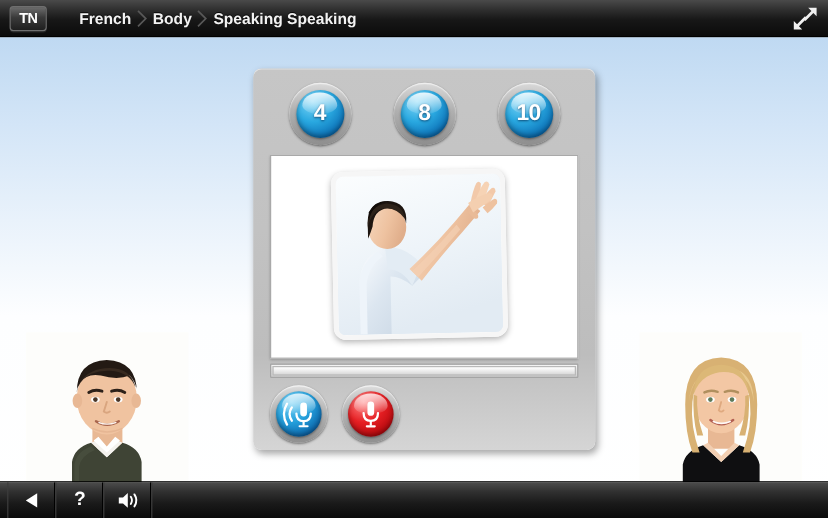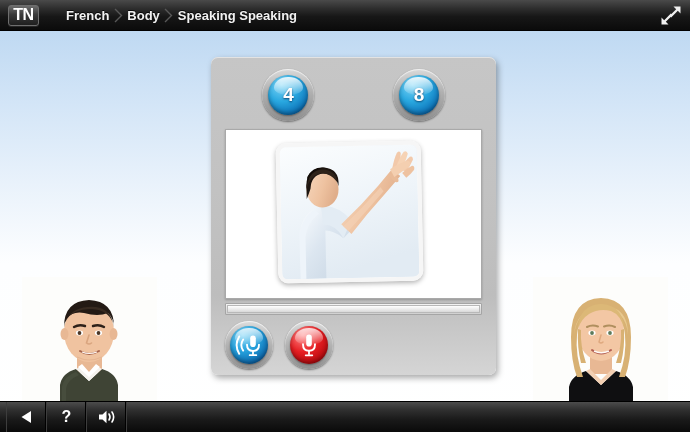--- a/index.html
+++ b/index.html
@@ -36,21 +36,21 @@
     width: 29px;
     height: 19px;
     border-radius: 3px;
     background: linear-gradient(to bottom, #6d6d6d 0%, #3a3a3a 45%, #1f1f1f 100%);
     border: 1px solid #6f6f6f;
     box-shadow: 0 1px 0 rgba(255,255,255,0.10);
     display: flex;
     align-items: center;
     justify-content: center;
     color: #fff;
-    font-size: 16px;
+    font-size: 12px;
     font-weight: bold;
     letter-spacing: -0.5px;
     font-family: "Liberation Sans", sans-serif;
   }
   .crumb {
     color: #f2f2f2;
     font-size: 13px;
     font-weight: bold;
     white-space: nowrap;
     text-shadow: 0 -1px 0 rgba(0,0,0,0.8);
@@ -403,20 +403,25 @@
 
       <div id="number-row">
         <div class="num-btn">
           <div class="inner">
             <span class="lbl">4</span>
           </div>
         </div>
         <div class="num-btn">
           <div class="inner">
             <span class="lbl">8</span>
+          </div>
+        </div>
+        <div class="num-btn">
+          <div class="inner">
+            <span class="lbl">10</span>
           </div>
         </div>
       </div>
 
       <div id="video-area">
         <div id="video-photo">
           <svg width="137" height="132" viewBox="0 0 137 132" preserveAspectRatio="none">
             <defs>
               <linearGradient id="skyg" x1="0" y1="0" x2="0.3" y2="1">
                 <stop offset="0%" stop-color="#fbfdfe"></stop>

